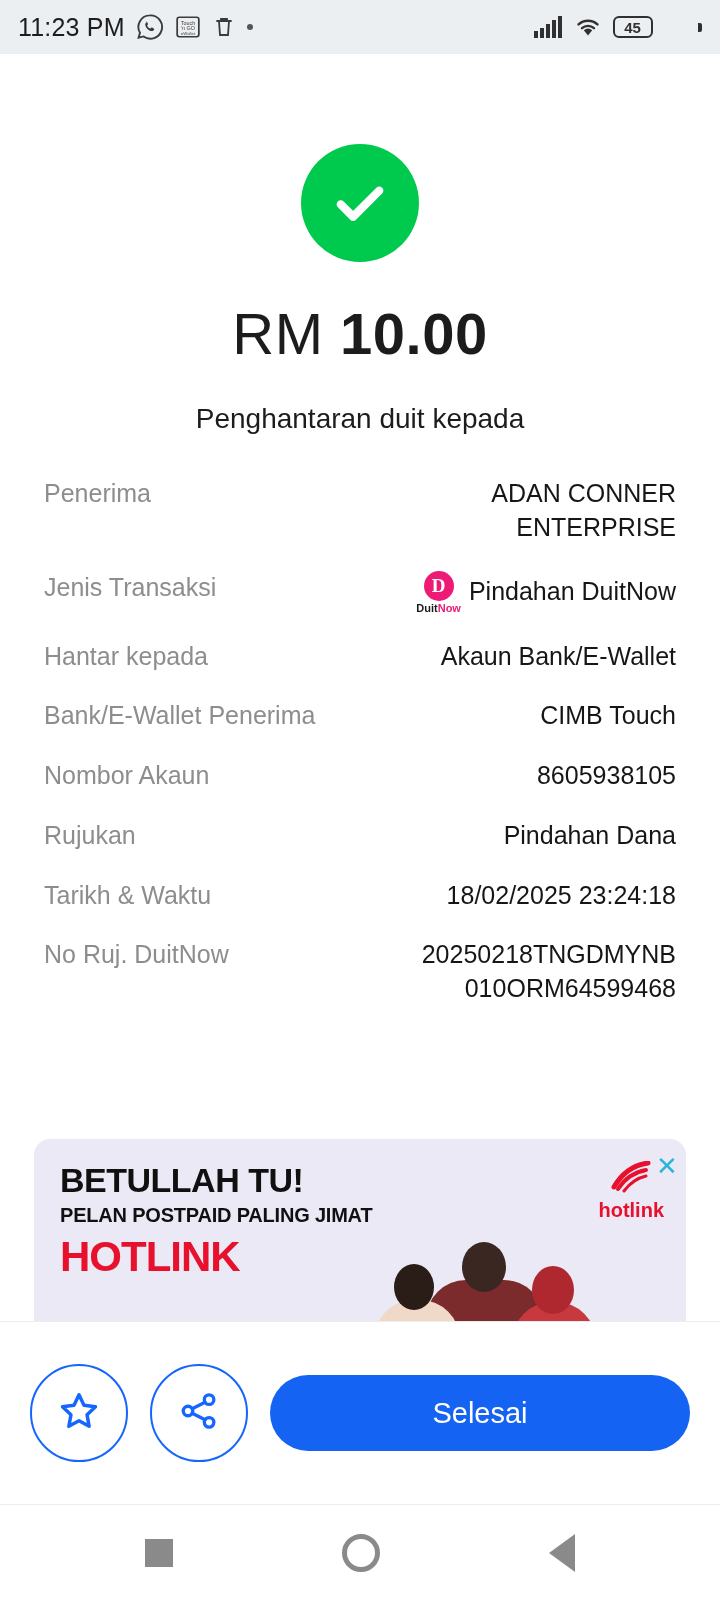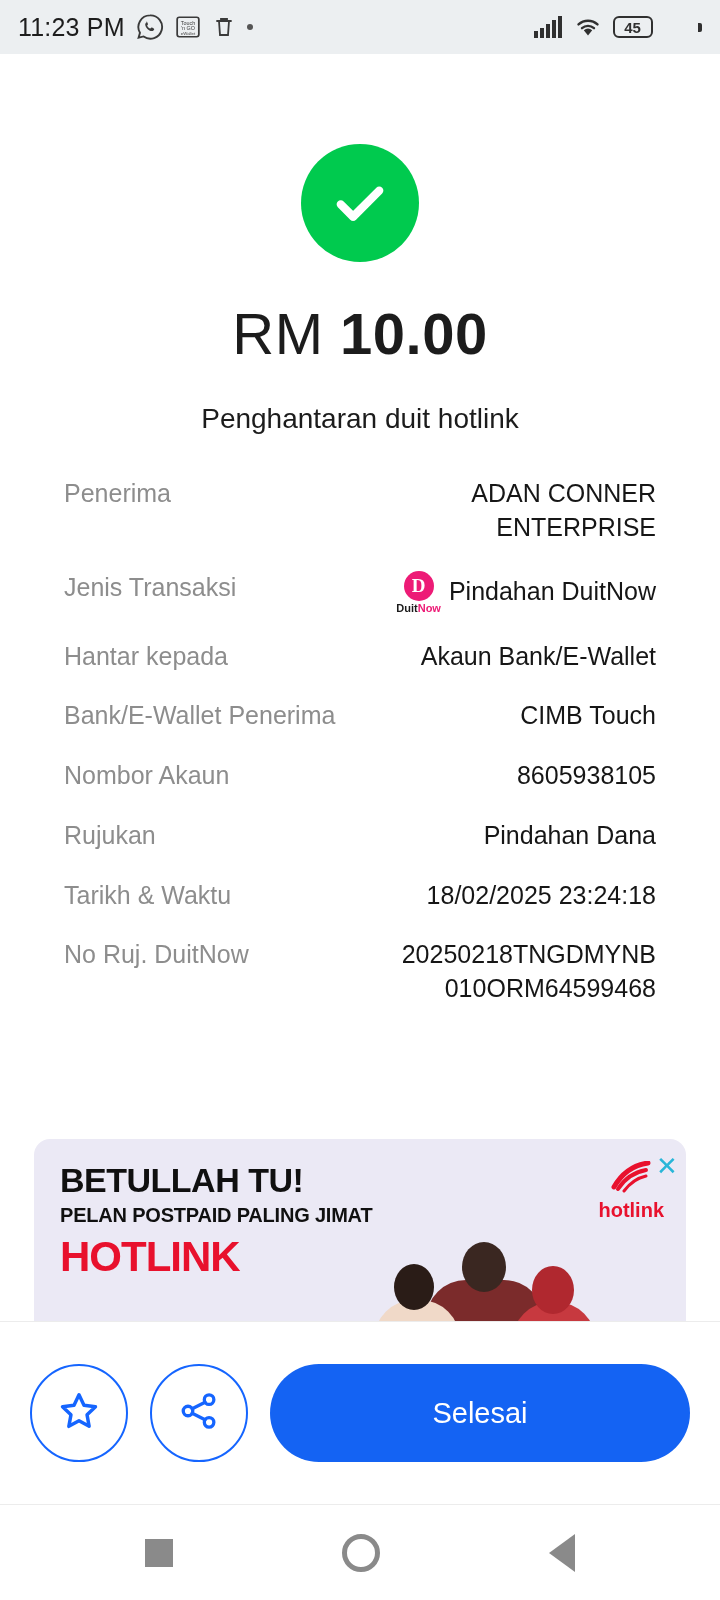--- a/index.html
+++ b/index.html
@@ -110,21 +110,21 @@
   .amount .val { font-weight: 700; }
   .subtitle {
     text-align: center;
     margin-top: 36px;
     font-size: 28px;
     color: #1c1c1c;
   }
 
   .details {
     margin-top: 42px;
-    padding: 0 64px;
+    padding: 0 44px;
   }
   .row {
     display: flex;
     align-items: flex-start;
     justify-content: space-between;
     margin-bottom: 26px;
     gap: 20px;
   }
   .row .label {
     font-size: 25px;
@@ -262,21 +262,21 @@
     border-radius: 50%;
     border: 2.5px solid #1565ff;
     display: flex;
     align-items: center;
     justify-content: center;
     background: #fff;
     flex: 0 0 auto;
   }
   .primary-btn {
     flex: 1 1 auto;
-    height: 98px;
+    height: 76px;
     border-radius: 49px;
     background: #1463f3;
     color: #ffffff;
     font-size: 29px;
     display: flex;
     align-items: center;
     justify-content: center;
     border: none;
     font-family: "Liberation Sans", sans-serif;
   }
@@ -371,21 +371,21 @@
           <path d="M5 12.5l4.5 4.5L19 7.5" fill="none" stroke="#ffffff" stroke-width="3" stroke-linecap="round" stroke-linejoin="round"></path>
         </svg>
       </div>
     </div>
 
     <div class="amount">
       <span class="cur">RM</span>
       <span class="val">10.00</span>
     </div>
 
-    <div class="subtitle">Penghantaran duit hotlink</div>
+    <div class="subtitle">Penghantaran duit kepada</div>
 
     <div class="details">
 
       <div class="row">
         <div class="label">Penerima</div>
         <div class="value">
           <span class="value-text">ADAN CONNER
 ENTERPRISE</span>
         </div>
       </div>

